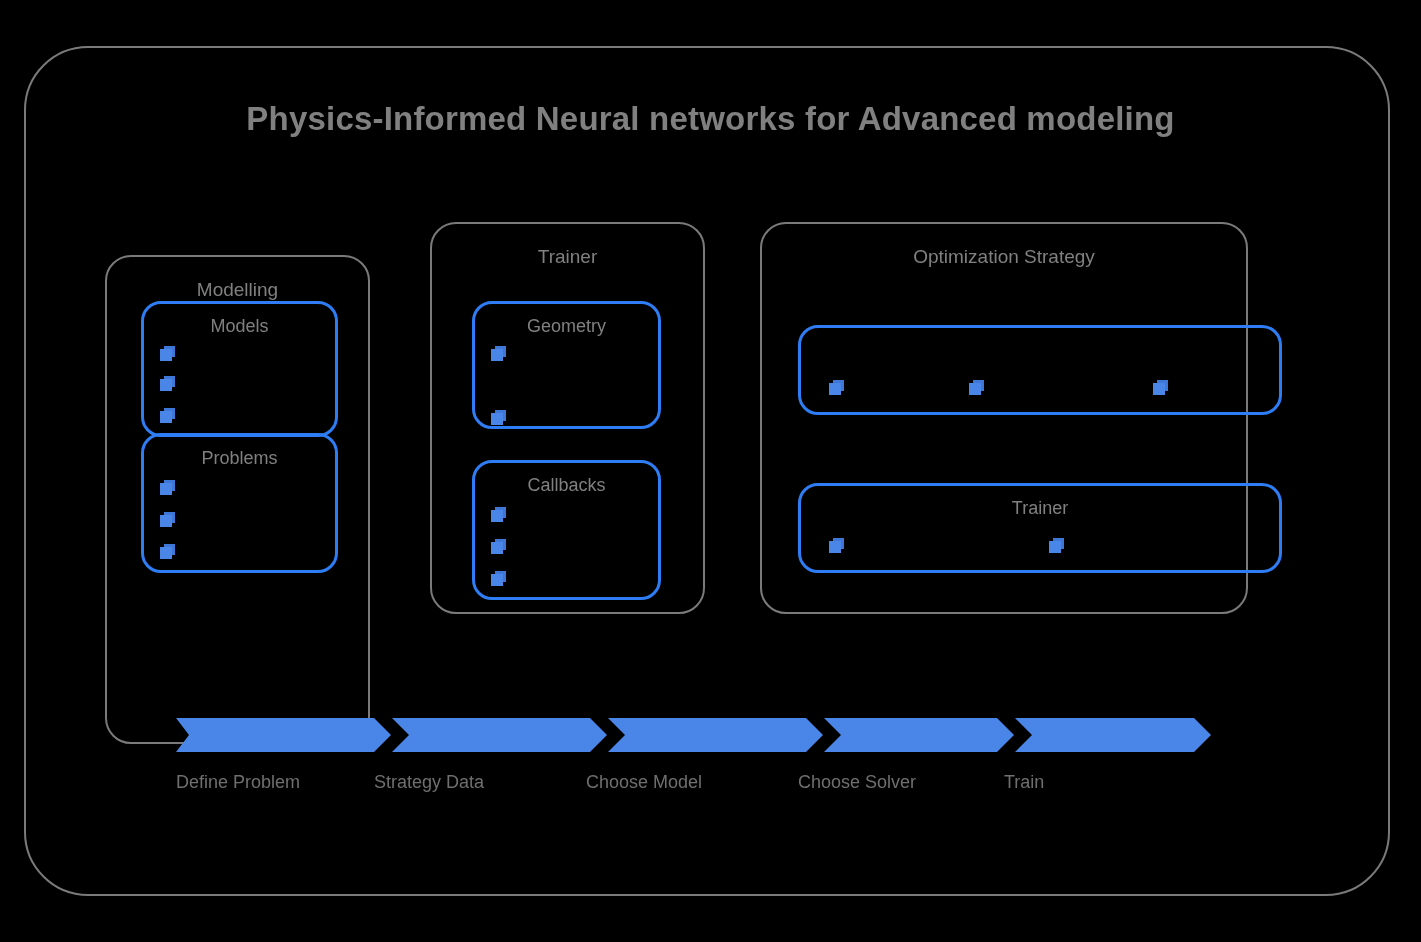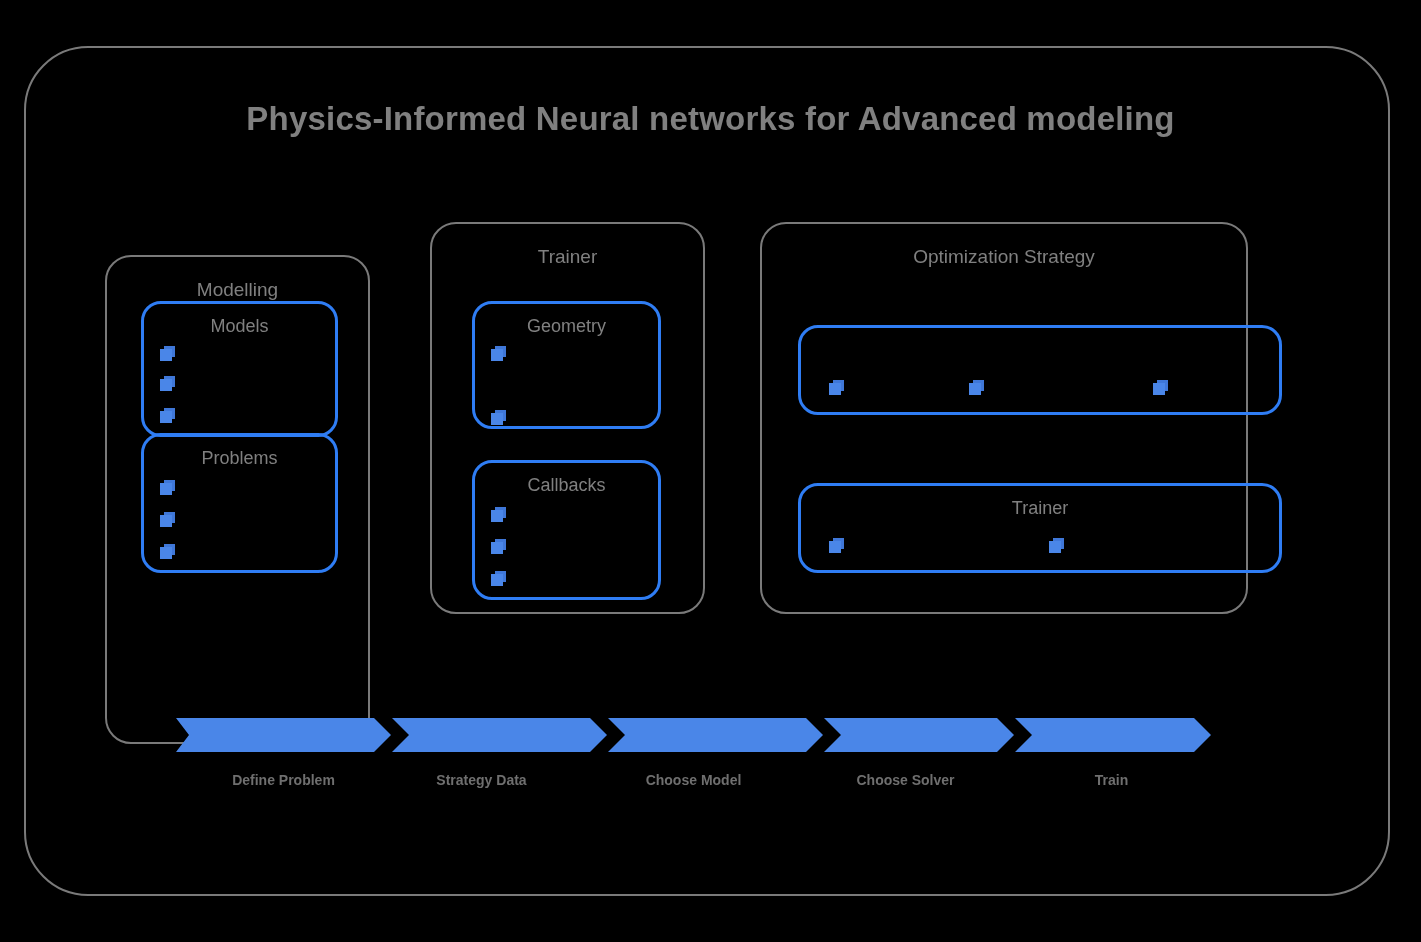--- a/index.html
+++ b/index.html
@@ -131,24 +131,24 @@
   }
   .chevron.mid {
     clip-path: polygon(0 0, calc(100% - 17px) 0, 100% 50%, calc(100% - 17px) 100%, 0 100%, 17px 50%);
   }
   .chevron.last {
     clip-path: polygon(0 0, calc(100% - 17px) 0, 100% 50%, calc(100% - 17px) 100%, 0 100%, 17px 50%);
   }
   .pipeline-label {
     position: absolute;
     top: 772px;
-    text-align: center;
+    text-align: left;
     color: #6f6f6f;
-    font-size: 14px;
-    font-weight: bold;
+    font-size: 18px;
+    font-weight: normal;
     white-space: nowrap;
   }
 </style>
 </head>
 <body>
 
 <div id="outer-frame"></div>
 
 <div id="diagram-title">Physics-Informed Neural networks for Advanced modeling</div>
 

